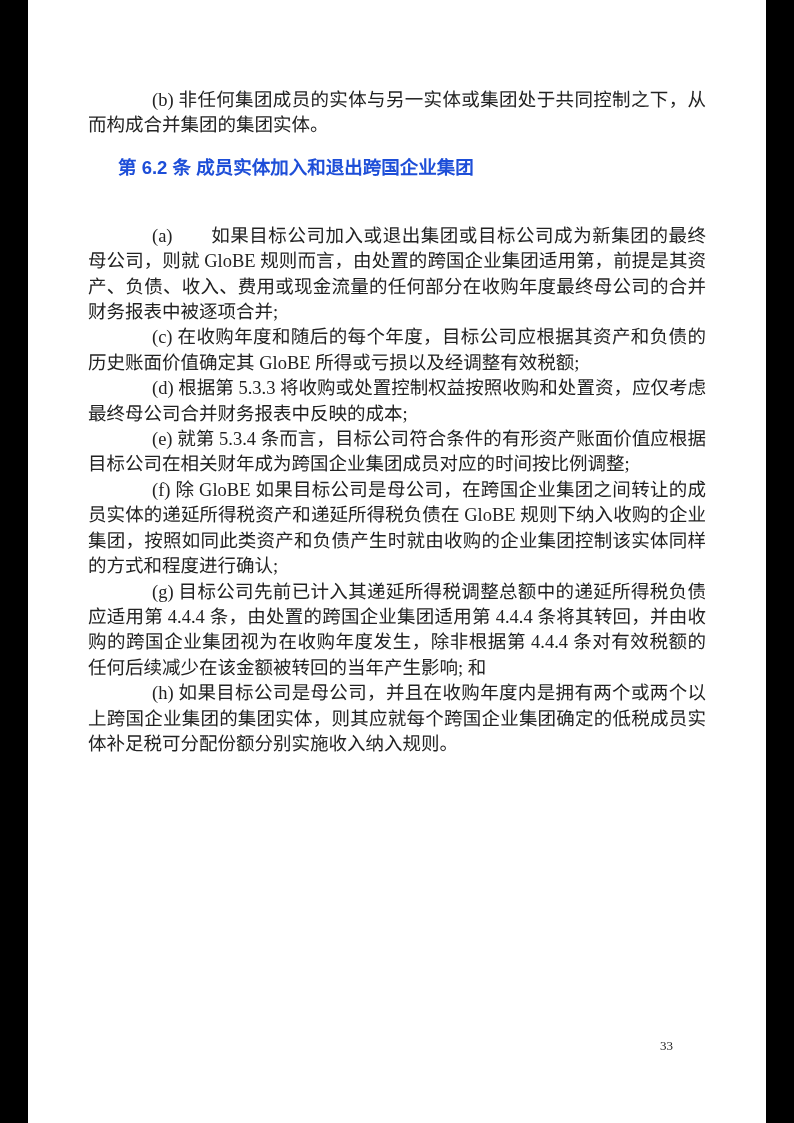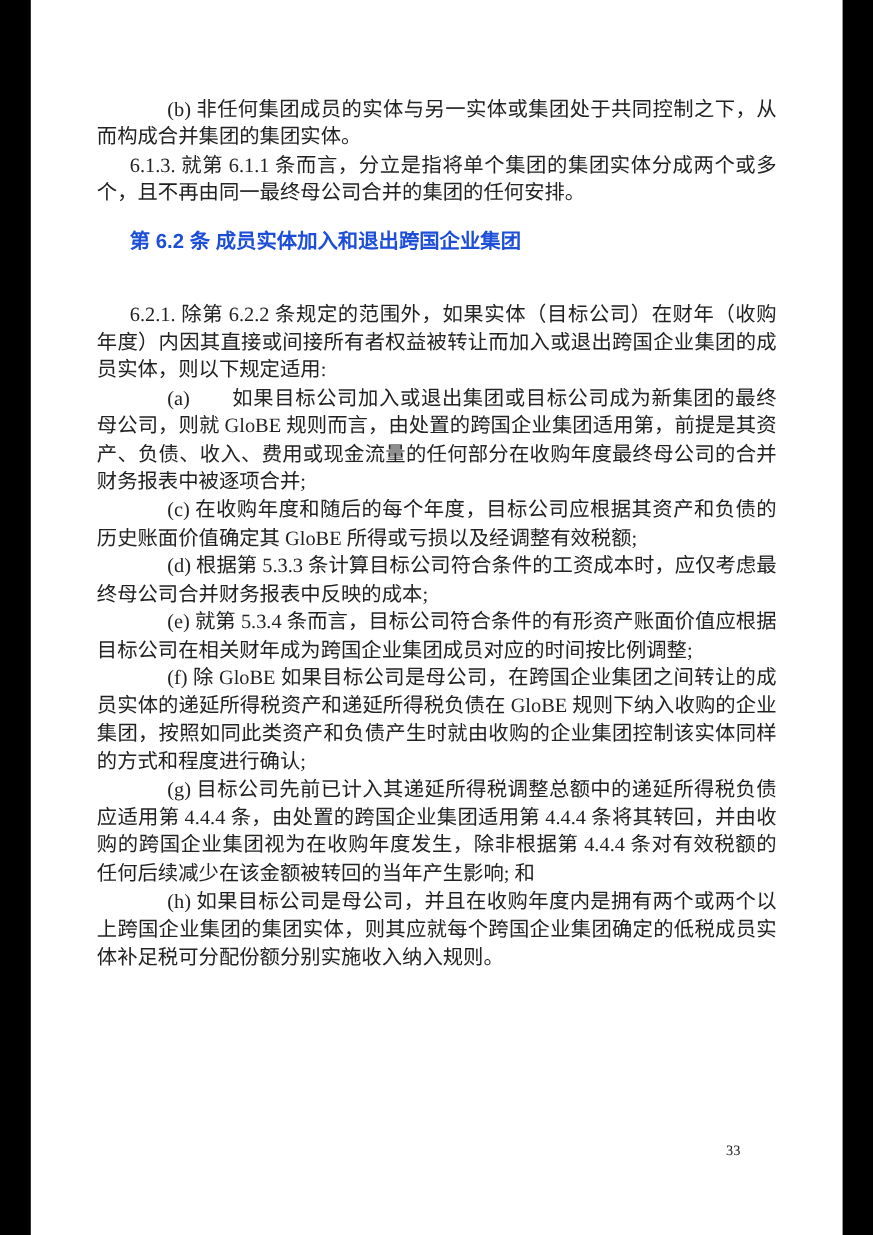--- a/index.html
+++ b/index.html
@@ -63,27 +63,25 @@
   }
 </style>
 </head>
 <body>
 
 <div class="side-bar left"></div>
 <div class="side-bar right"></div>
 
 <div class="content">
   <p class="li">(b) 非任何集团成员的实体与另一实体或集团处于共同控制之下，从而构成合并集团的集团实体。</p>
-  <p class="num">6.1.3. 就第 6.1.1 条而言，分立是指将单个集团的集团实体分成两个或多个，且不再由同一最终母公司合并的集团的任何安排。</p>
 
   <h2 class="section-heading">第 6.2 条 成员实体加入和退出跨国企业集团</h2>
 
-  <p class="num">6.2.1. 除第 6.2.2 条规定的范围外，如果实体（目标公司）在财年（收购年度）内因其直接或间接所有者权益被转让而加入或退出跨国企业集团的成员实体，则以下规定适用:</p>
   <p class="li">(a)　　如果目标公司加入或退出集团或目标公司成为新集团的最终母公司，则就 GloBE 规则而言，由处置的跨国企业集团适用第，前提是其资产、负债、收入、费用或现金流量的任何部分在收购年度最终母公司的合并财务报表中被逐项合并;</p>
   <p class="li">(c) 在收购年度和随后的每个年度，目标公司应根据其资产和负债的历史账面价值确定其 GloBE 所得或亏损以及经调整有效税额;</p>
-  <p class="li">(d) 根据第 5.3.3 条计算目标公司符合条件的工资成本时，应仅考虑最终母公司合并财务报表中反映的成本;</p>
+  <p class="li">(d) 根据第 5.3.3 将收购或处置控制权益按照收购和处置资，应仅考虑最终母公司合并财务报表中反映的成本;</p>
   <p class="li">(e) 就第 5.3.4 条而言，目标公司符合条件的有形资产账面价值应根据目标公司在相关财年成为跨国企业集团成员对应的时间按比例调整;</p>
   <p class="li">(f) 除 GloBE 如果目标公司是母公司，在跨国企业集团之间转让的成员实体的递延所得税资产和递延所得税负债在 GloBE 规则下纳入收购的企业集团，按照如同此类资产和负债产生时就由收购的企业集团控制该实体同样的方式和程度进行确认;</p>
   <p class="li">(g) 目标公司先前已计入其递延所得税调整总额中的递延所得税负债应适用第 4.4.4 条，由处置的跨国企业集团适用第 4.4.4 条将其转回，并由收购的跨国企业集团视为在收购年度发生，除非根据第 4.4.4 条对有效税额的任何后续减少在该金额被转回的当年产生影响; 和</p>
   <p class="li">(h) 如果目标公司是母公司，并且在收购年度内是拥有两个或两个以上跨国企业集团的集团实体，则其应就每个跨国企业集团确定的低税成员实体补足税可分配份额分别实施收入纳入规则。</p>
 </div>
 
 <div class="page-number">33</div>
 
 </body></html>

